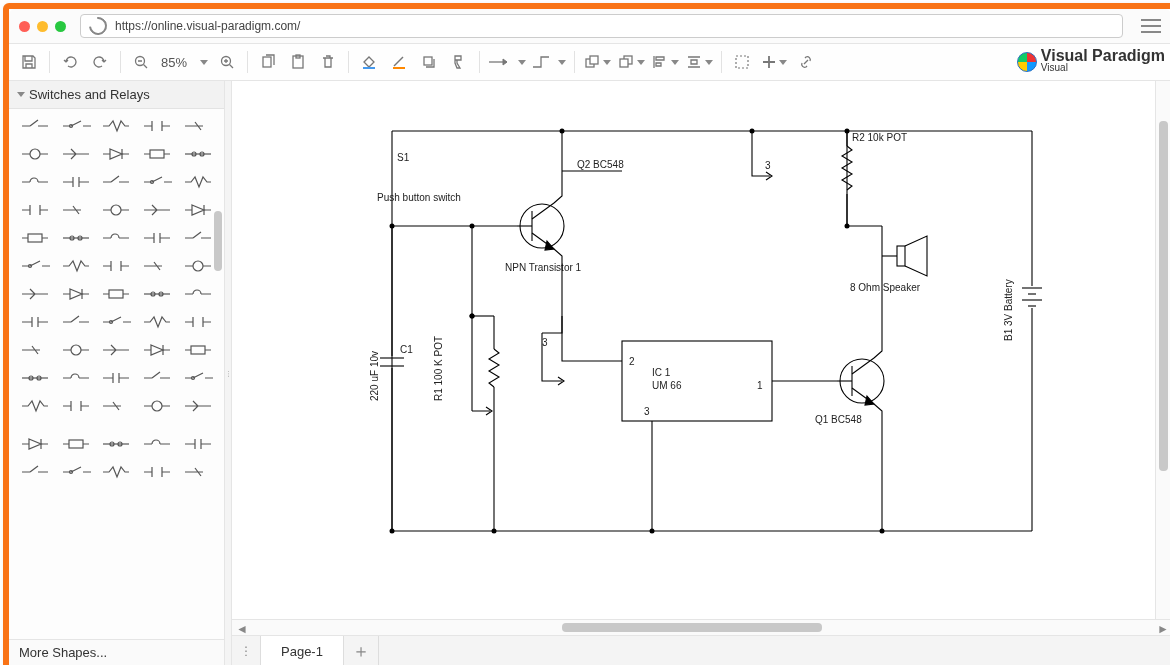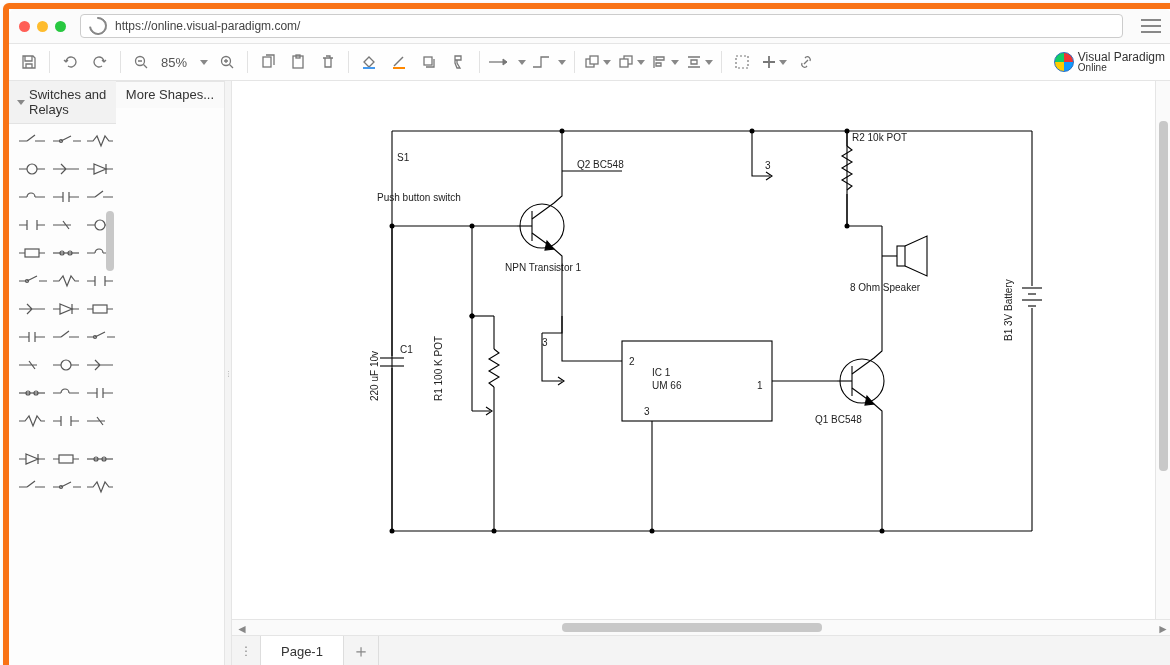--- a/index.html
+++ b/index.html
@@ -107,35 +107,35 @@
     margin-left: auto;
     display: flex; align-items: center; gap: 4px;
     font-size: 10px;
     line-height: 10px;
   }
   .brand-logo {
     width: 18px; height: 18px; border-radius: 50%;
     background: conic-gradient(#e33 0 25%, #19f 25% 50%, #fc0 50% 75%, #1c6 75% 100%);
     border:1px solid #2a6fbf;
   }
-  .brand b { font-size: 12px; font-weight:normal; }
+  .brand b { font-size: 16px; font-weight:bold; }
 
   
   .body {
     flex: 1;
     display: flex;
     min-height: 0;
   }
 
   
   .shapes {
     width: 215px;
     border-right: 1px solid #e5e5e5;
     background: #fdfdfd;
-    display: flex; 
+    display: flex; flex-direction: column;
     position: relative;
     justify-content: center;
   }
   .shapes-scroll {
     flex: 1; overflow: hidden; position: relative;
   }
   .palette-title {
     font-size: 13px; color: #333;
     padding: 6px 8px;
     background: #f2f2f2;
@@ -395,21 +395,21 @@
     <div class="tool">
       <svg width="16" height="16" viewBox="0 0 16 16">
           <path d="M6 10l4-4 M4 9a3 3 0 0 0 4 4l1-1 M12 7a3 3 0 0 0 -4-4l-1 1" fill="none" stroke-width="1.3"></path>
         </svg>
     </div>
 
     <div class="brand">
       <span class="brand-logo"></span>
       <span>
         <b>Visual Paradigm</b><br>
-        <span>Online</span>
+        <span>Visual</span>
       </span>
     </div>
   </div>
 
   <div class="body">
 
     <div class="shapes">
       <div class="shapes-scroll">
         <div class="palette-title">
           <span class="tri"></span>

